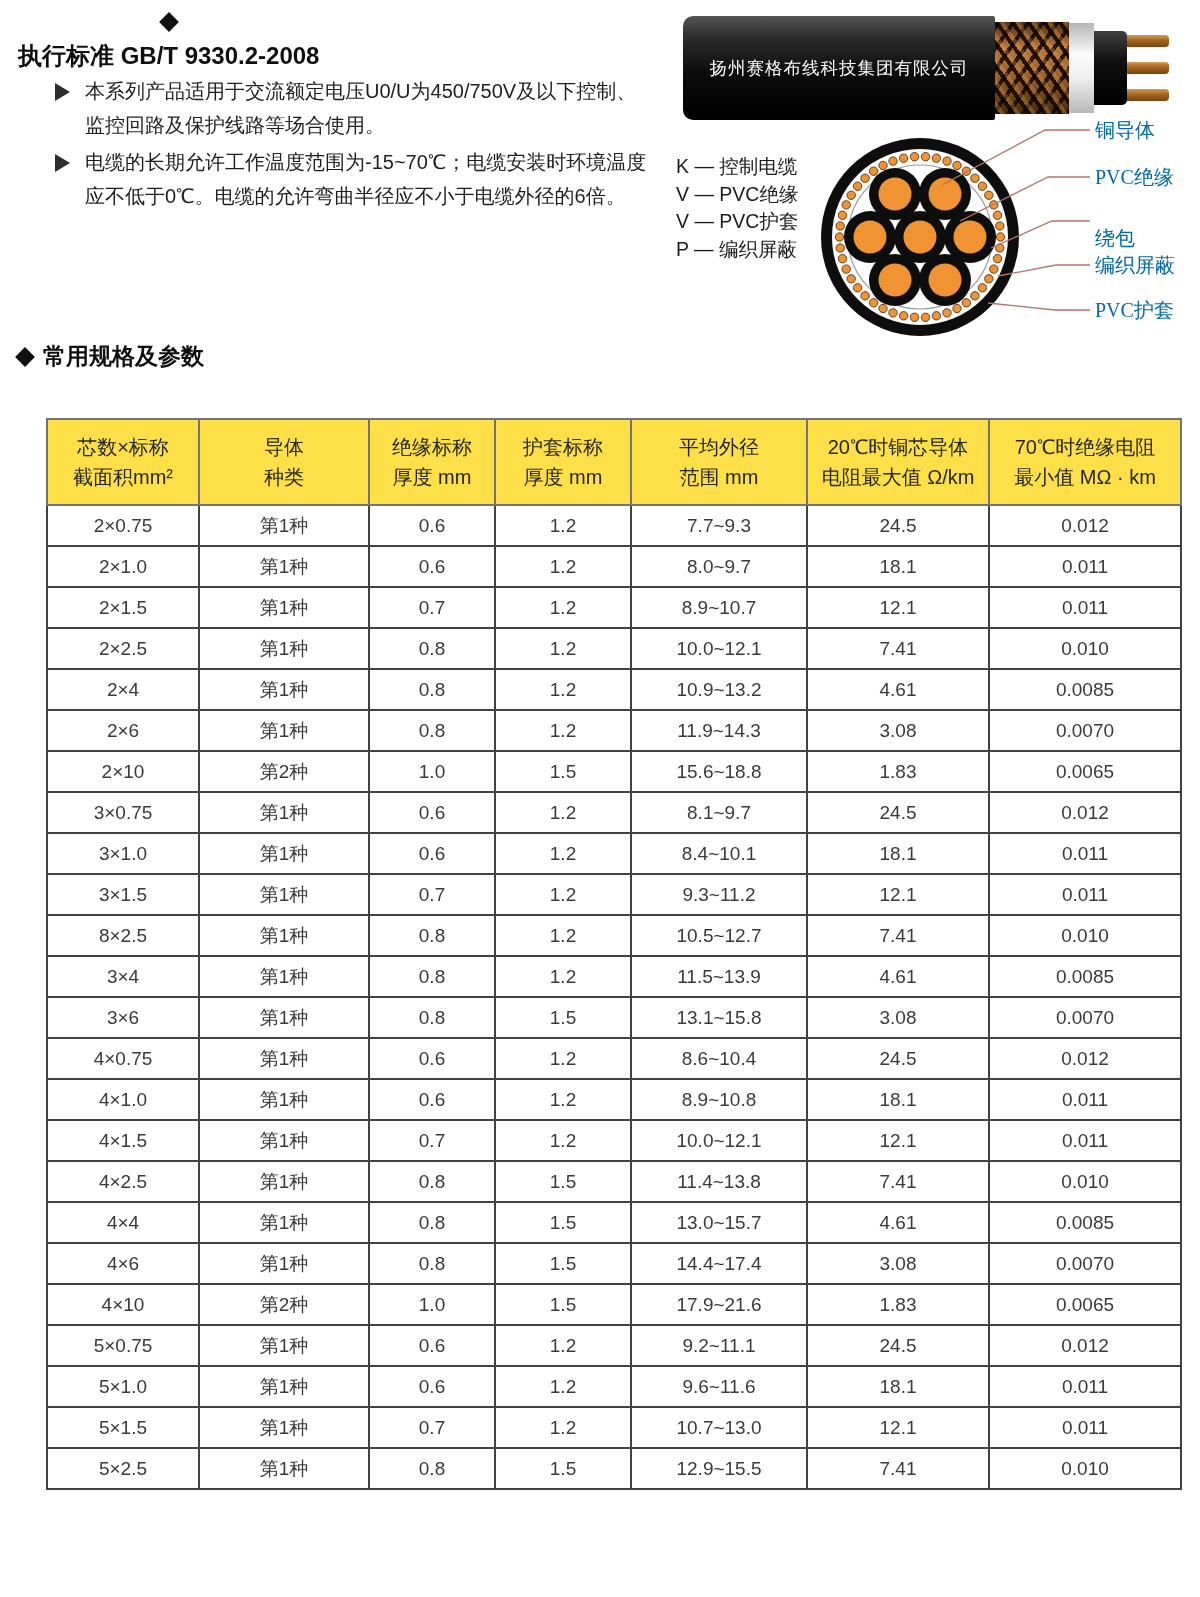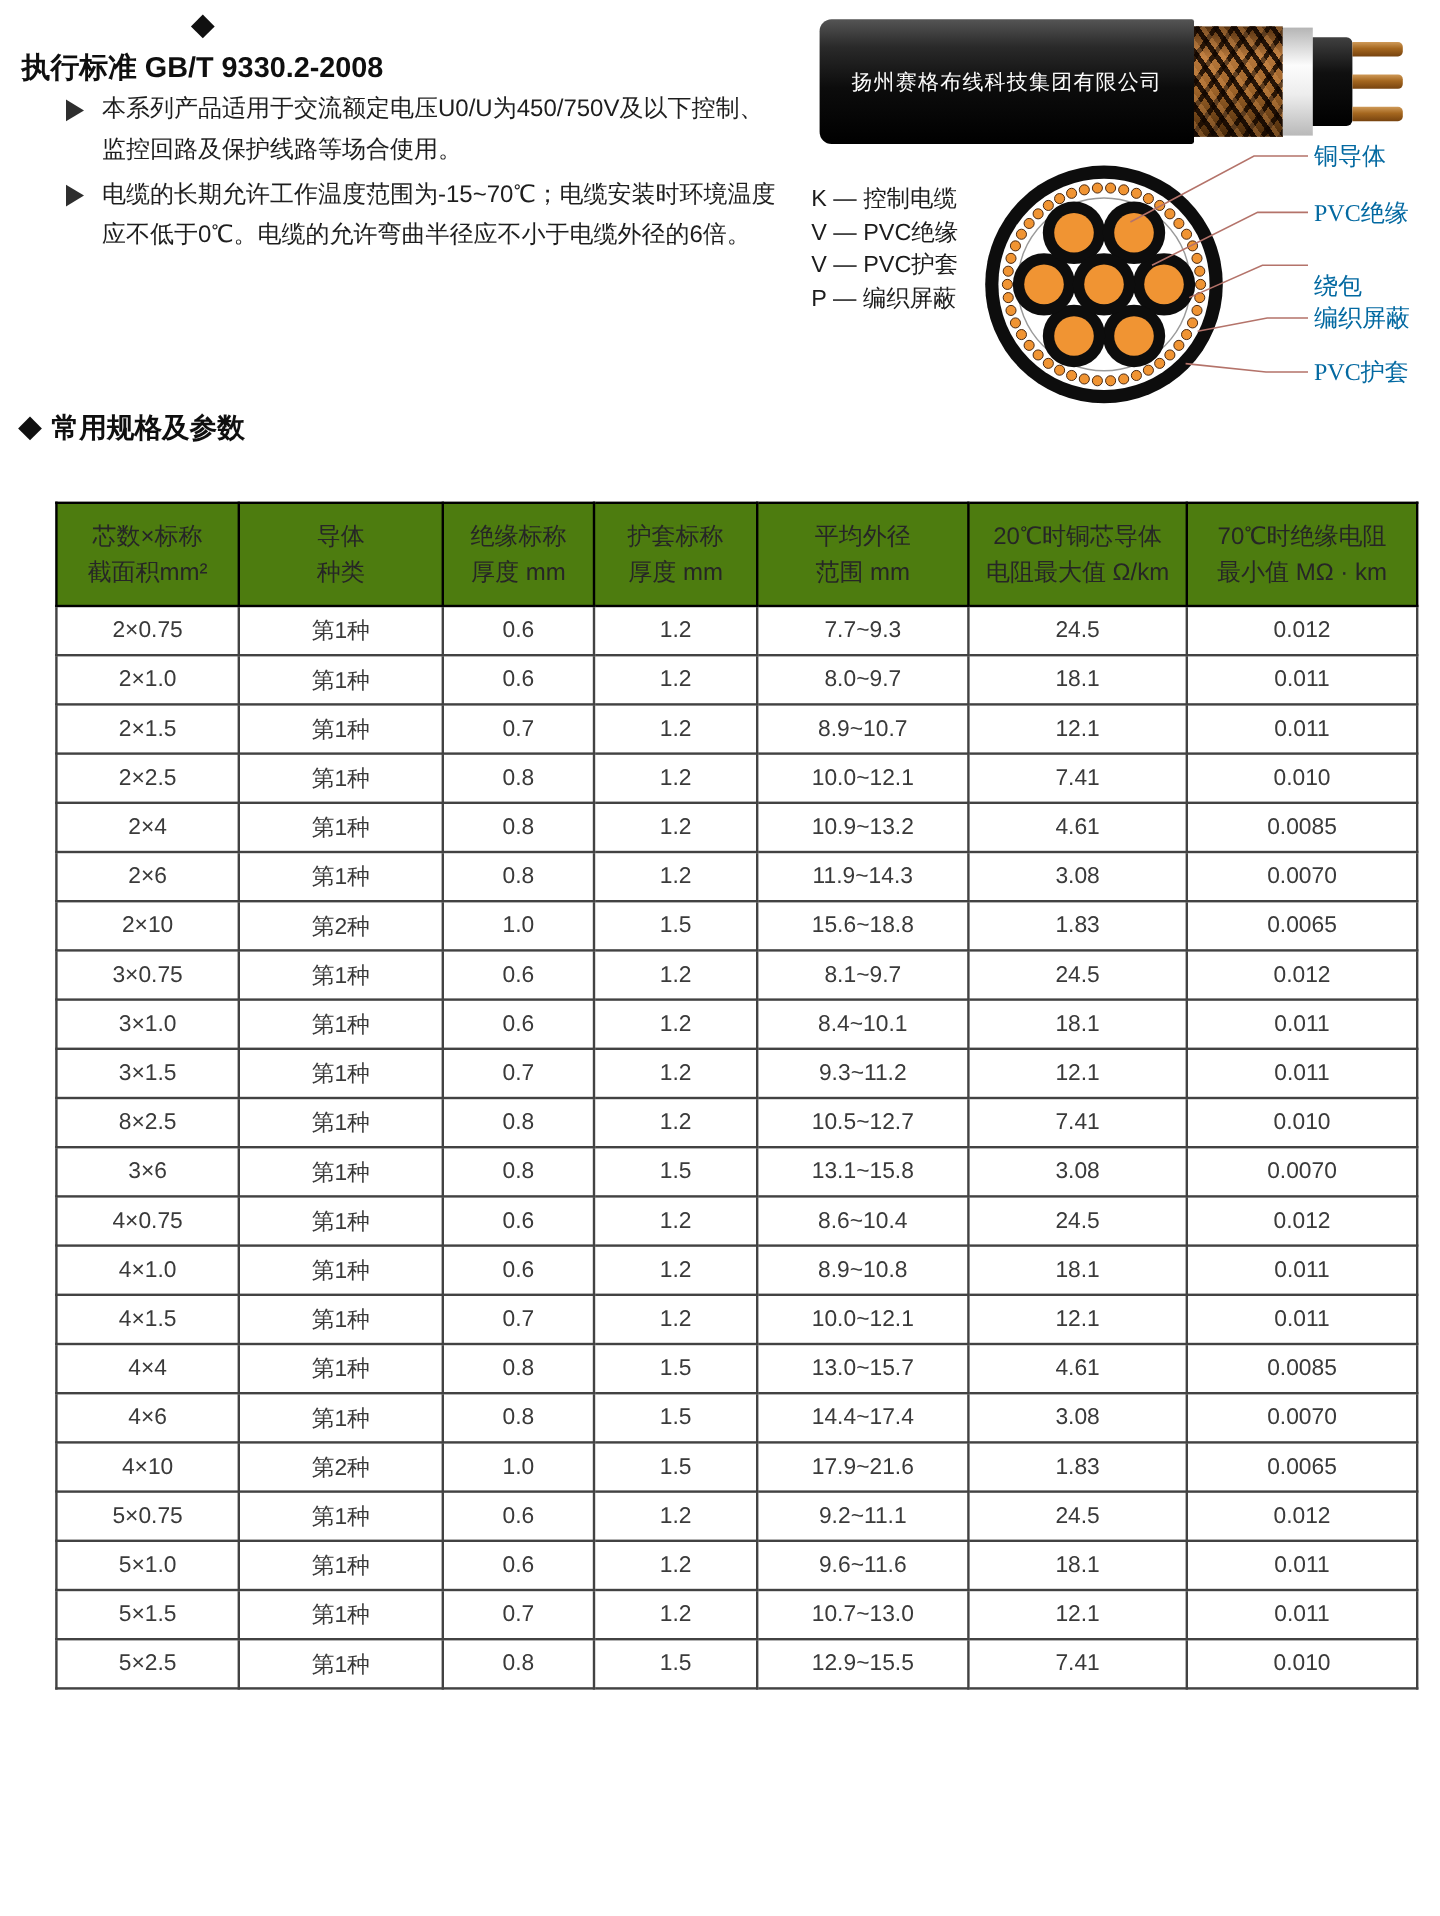--- a/index.html
+++ b/index.html
@@ -47,21 +47,21 @@
   .diagram-label{position:absolute;font-size:20px;color:#0369a1;
                  font-family:"Liberation Serif","DejaVu Serif",serif;}
   #dl-0{left:1095px;top:117px;}
   #dl-1{left:1095px;top:164px;}
   #dl-2{left:1095px;top:209px;margin-top:16px;}
   #dl-3{left:1095px;top:252px;}
   #dl-4{left:1095px;top:297px;}
 
   
   #spec-table{position:absolute;left:46px;top:418px;border-collapse:collapse;table-layout:fixed;}
-  #spec-table th{background:#4d7c0f;border:2px solid #000000;height:84px;
+  #spec-table th{background:#fde047;border:2px solid #737373;height:84px;
                  font-size:20px;font-weight:normal;color:#262626;padding:0;}
   #spec-table th div{line-height:30px;}
   #spec-table td{border:2px solid #424242;height:39px;text-align:center;
                  font-size:19px;color:#3a3a3a;background:#fff;padding:0;}
 </style>
 </head>
 <body>
 
 <div class="page">
 
@@ -342,20 +342,29 @@
         <tr>
           <td>8×2.5</td>
           <td>第1种</td>
           <td>0.8</td>
           <td>1.2</td>
           <td>10.5~12.7</td>
           <td>7.41</td>
           <td>0.010</td>
         </tr>
         <tr>
+          <td>3×4</td>
+          <td>第1种</td>
+          <td>0.8</td>
+          <td>1.2</td>
+          <td>11.5~13.9</td>
+          <td>4.61</td>
+          <td>0.0085</td>
+        </tr>
+        <tr>
           <td>3×6</td>
           <td>第1种</td>
           <td>0.8</td>
           <td>1.5</td>
           <td>13.1~15.8</td>
           <td>3.08</td>
           <td>0.0070</td>
         </tr>
         <tr>
           <td>4×0.75</td>
@@ -378,20 +387,29 @@
         <tr>
           <td>4×1.5</td>
           <td>第1种</td>
           <td>0.7</td>
           <td>1.2</td>
           <td>10.0~12.1</td>
           <td>12.1</td>
           <td>0.011</td>
         </tr>
         <tr>
+          <td>4×2.5</td>
+          <td>第1种</td>
+          <td>0.8</td>
+          <td>1.5</td>
+          <td>11.4~13.8</td>
+          <td>7.41</td>
+          <td>0.010</td>
+        </tr>
+        <tr>
           <td>4×4</td>
           <td>第1种</td>
           <td>0.8</td>
           <td>1.5</td>
           <td>13.0~15.7</td>
           <td>4.61</td>
           <td>0.0085</td>
         </tr>
         <tr>
           <td>4×6</td>

